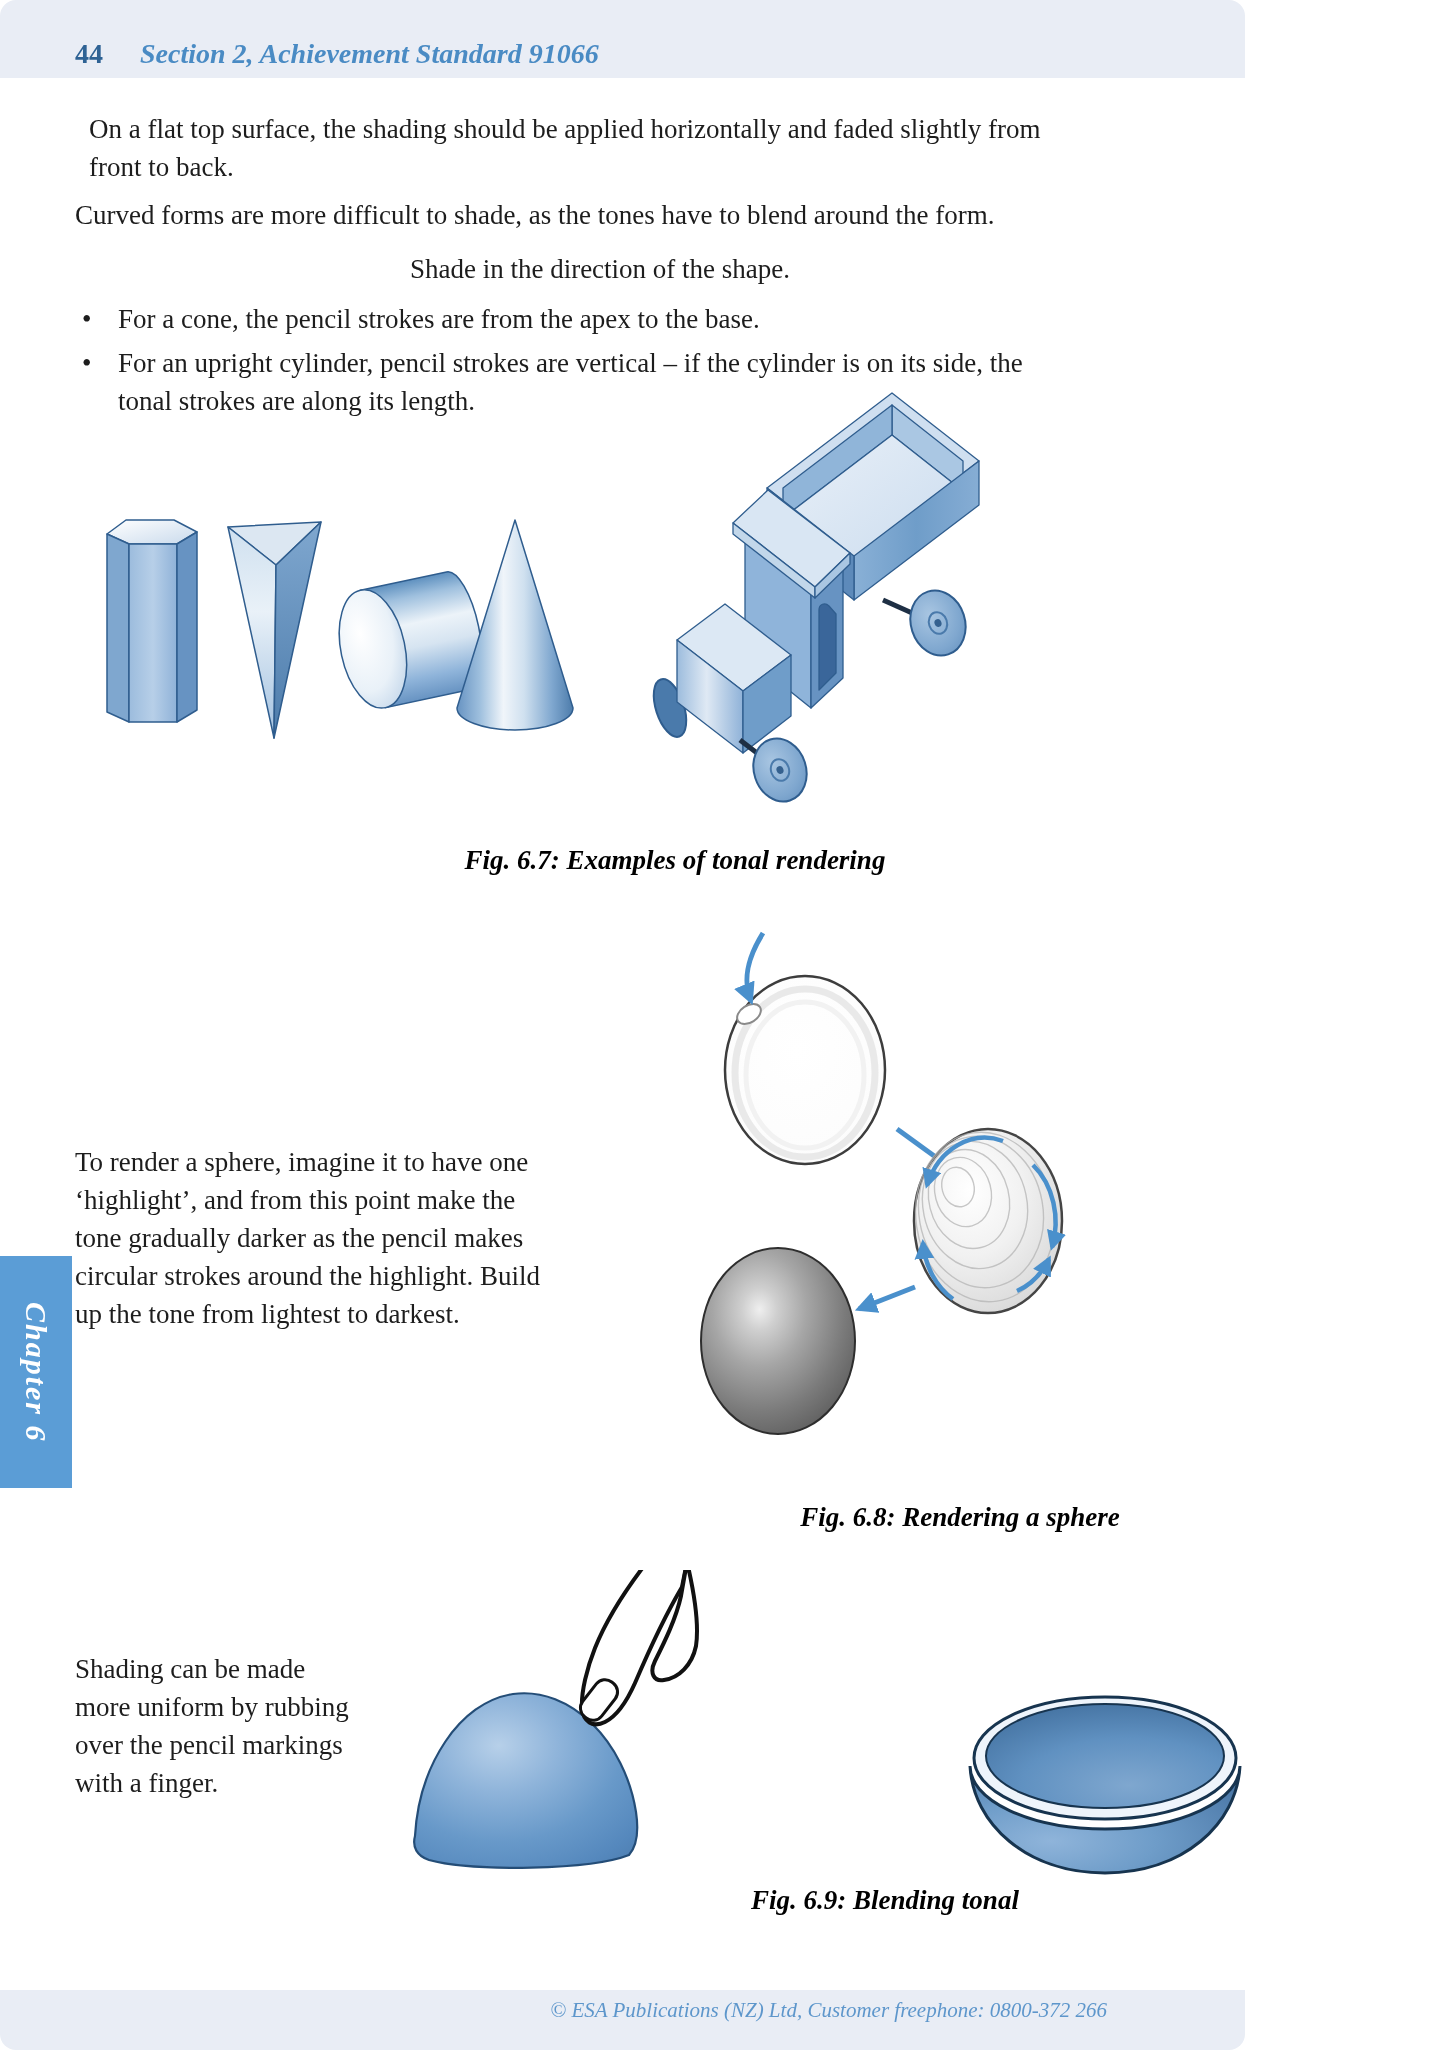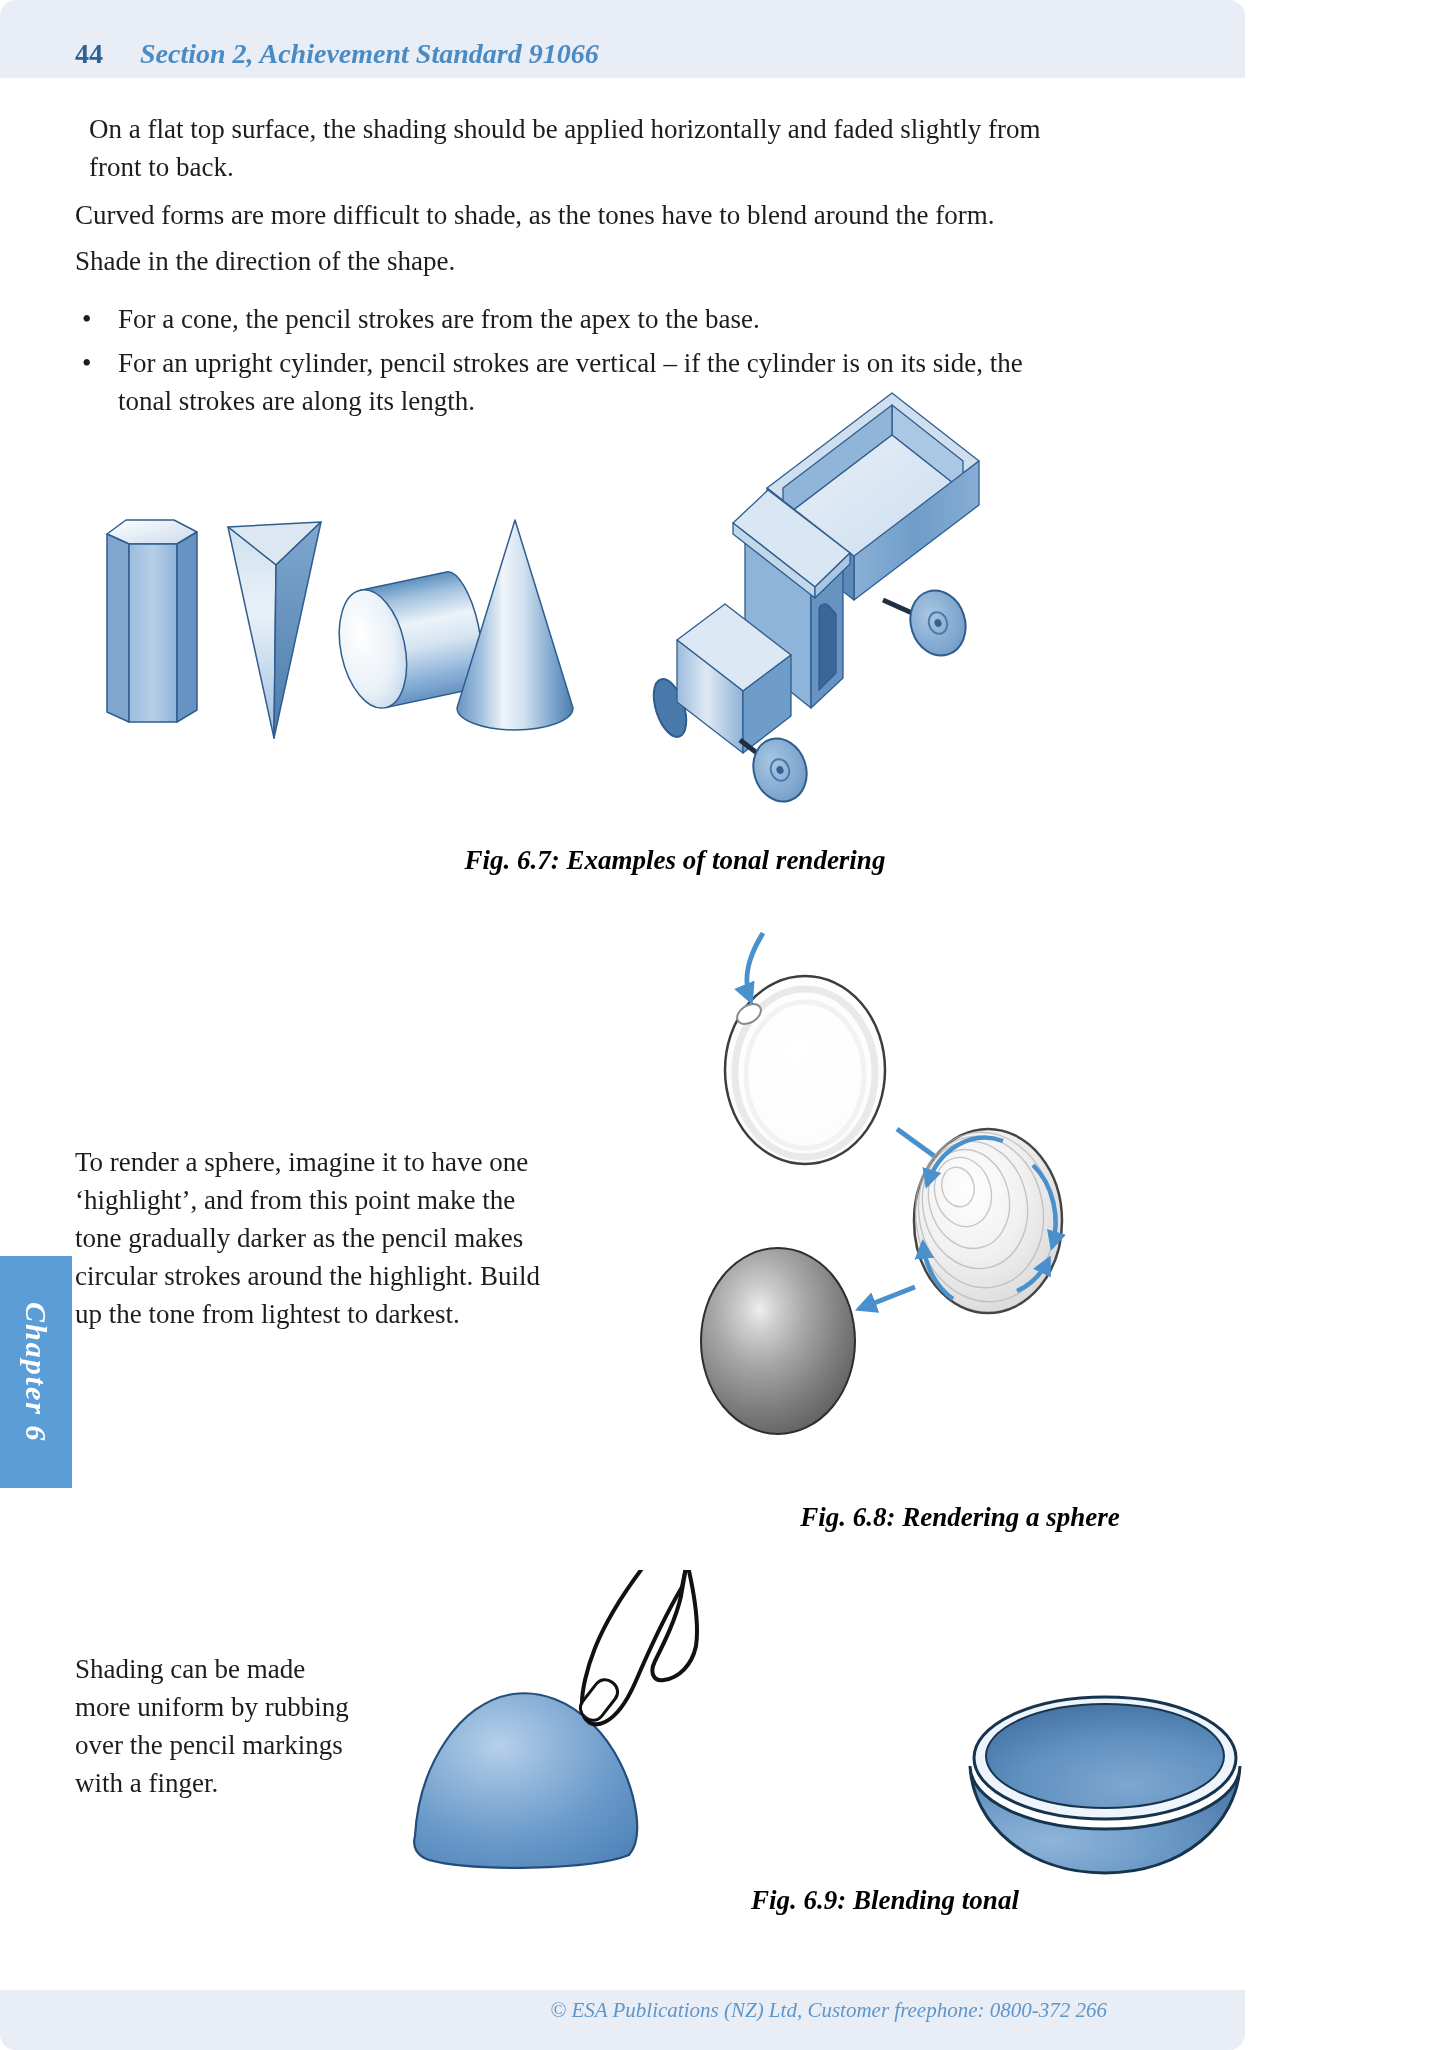--- a/index.html
+++ b/index.html
@@ -19,21 +19,21 @@
   .section-title {
     position:absolute; left:140px; top:38px;
     font-size:28px; font-weight:bold; font-style:italic; color:#4a8bc4;
   }
   .para {
     position:absolute; font-size:27px; line-height:38px;
     white-space:pre-line; color:#1d1d1d;
   }
   .p1 { left:89px; top:98px;  width:1050px;margin-top:12px; }
   .p2 { left:75px; top:196px; width:1050px; }
-  .p3 { left:75px; top:242px; width:1050px; }
+  .p3 { left:75px; top:250px; width:1050px;text-align:center; }
   .bullet-item { position:absolute; left:82px; display:flex; }
   .b1 { top:300px; } .b2 { top:344px; }
   .bullet-dot { width:36px; font-size:27px; line-height:38px; flex:0 0 36px; }
   .bullet-text { font-size:27px; line-height:38px; white-space:pre-line; width:1200px; }
   .p-sphere { left:75px; top:1143px; width:560px; }
   .p-blend  { left:75px; top:1650px; width:420px; }
   .caption {
     position:absolute; text-align:center;
     font-size:27px; font-weight:bold; font-style:italic; color:#000000;
   }

